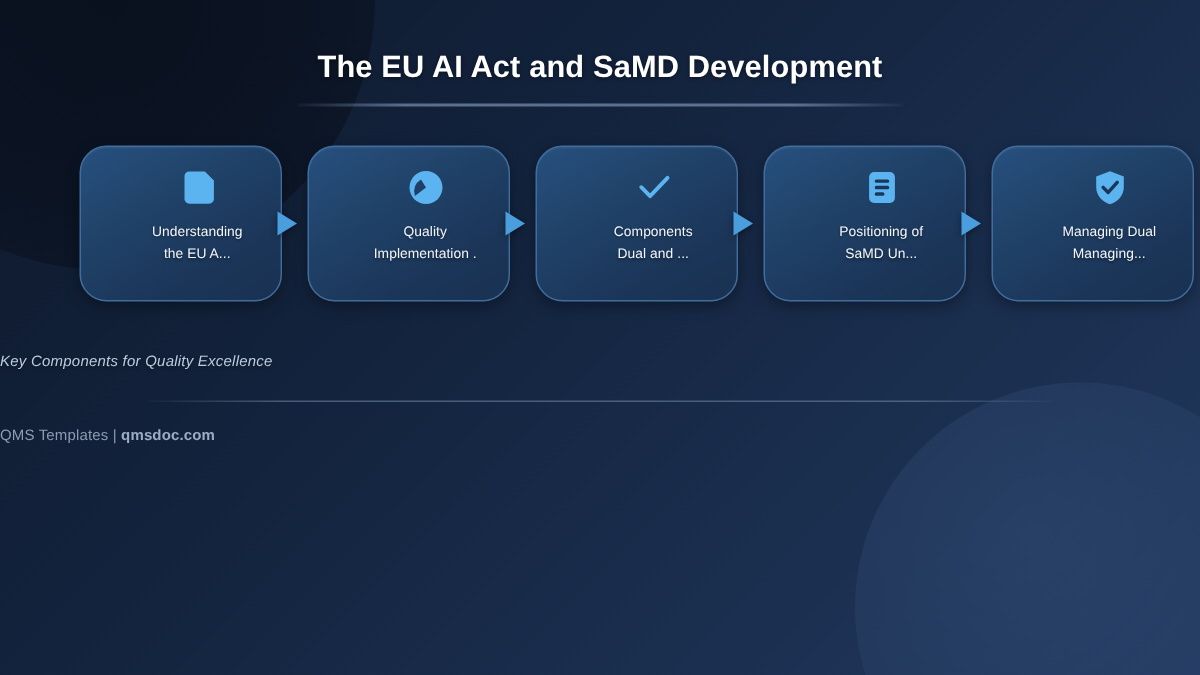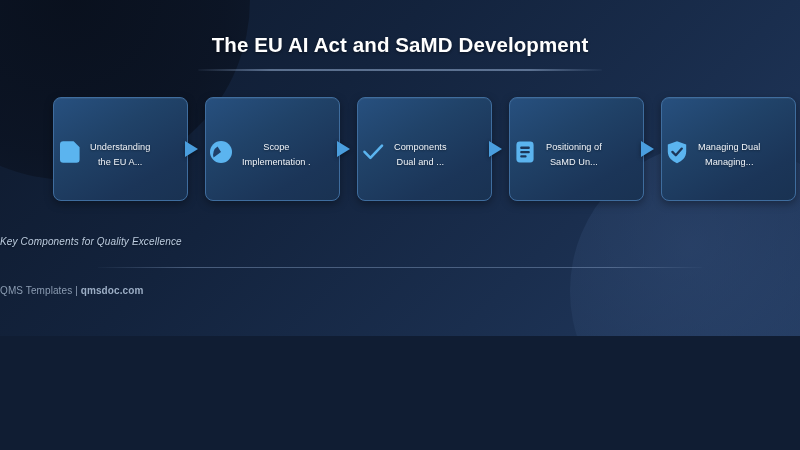--- a/index.html
+++ b/index.html
@@ -5,21 +5,21 @@
   * { margin:0; padding:0; box-sizing:border-box; }
   html,body { width:800px; height:450px; }
   body {
     font-family:"Liberation Sans", sans-serif;
     background:#101d33;
     overflow:hidden;
     position:relative;
   }
   #slide {
     position:absolute; inset:0;
-    width:800px; height:336px;
+    width:800px; height:450px;
     background:linear-gradient(135deg,#0e192c 0%,#13233d 38%,#1a2e4e 70%,#21395f 100%);
     overflow:hidden;
   }
   .bg-circle { position:absolute; border-radius:50%; pointer-events:none; }
   #circle-tl {
     width:360px; height:360px;
     left:-110px; top:-180px;
     background:radial-gradient(circle at 50% 50%, rgba(9,16,29,0.95) 0%, rgba(11,19,34,0.85) 60%, rgba(13,23,40,0.55) 100%);
   }
   #circle-br {
@@ -46,29 +46,30 @@
   
   #cards {
     position:absolute; top:97px; left:53px;
     width:694px; height:104px;
     display:flex; align-items:stretch;
   }
   .card-wrap { position:relative; width:135px; height:104px; flex:0 0 135px; }
   .card-wrap + .card-wrap { margin-left:17px; }
   .card {
     position:absolute; inset:0;
-    border-radius:8px;
+    border-radius:18px;
     background:linear-gradient(150deg,#254a78 0%,#1f3f68 35%,#1b3559 72%,#193css 100%);
     background:linear-gradient(150deg,#27507f 0%,#204268 38%,#1b3558 75%,#193252 100%);
     border:1px solid #3f6d9e;
     box-shadow:0 3px 9px rgba(0,0,0,0.34), inset 0 1px 0 rgba(255,255,255,0.05);
-    display:flex; flex-direction:row;
+    display:flex; flex-direction:column;
     align-items:center; justify-content:flex-start;
     padding-top:12px;
     overflow:hidden;
+    padding-left:22px;
   }
   .card-icon {
     width:30px; height:30px;
     display:flex; align-items:center; justify-content:center;
     margin-bottom:7px;
   }
   .card-icon svg { display:block; }
   .card-text {
     text-align:center; color:#f2f6fb;
     font-size:9.2px; line-height:15px;
@@ -137,21 +138,21 @@
 
       <div class="card-wrap">
         <div class="card">
           <div class="card-icon">
             <svg width="28" height="28" viewBox="0 0 28 28">
               <circle cx="14" cy="14" r="11" fill="#5bb4ef"></circle>
               <path d="M14 14 L6.6 19.6 A9.2 9.2 0 0 1 10.6 8.6 Z" fill="#1f3f68"></path>
             </svg>
           </div>
           <div class="card-text">
-            <div>Scope</div>
+            <div>Quality</div>
             <div>Implementation .</div>
           </div>
         </div>
         <div class="arrow"></div>
       </div>
 
       <div class="card-wrap">
         <div class="card">
           <div class="card-icon">
             <svg width="28" height="28" viewBox="0 0 28 28">

